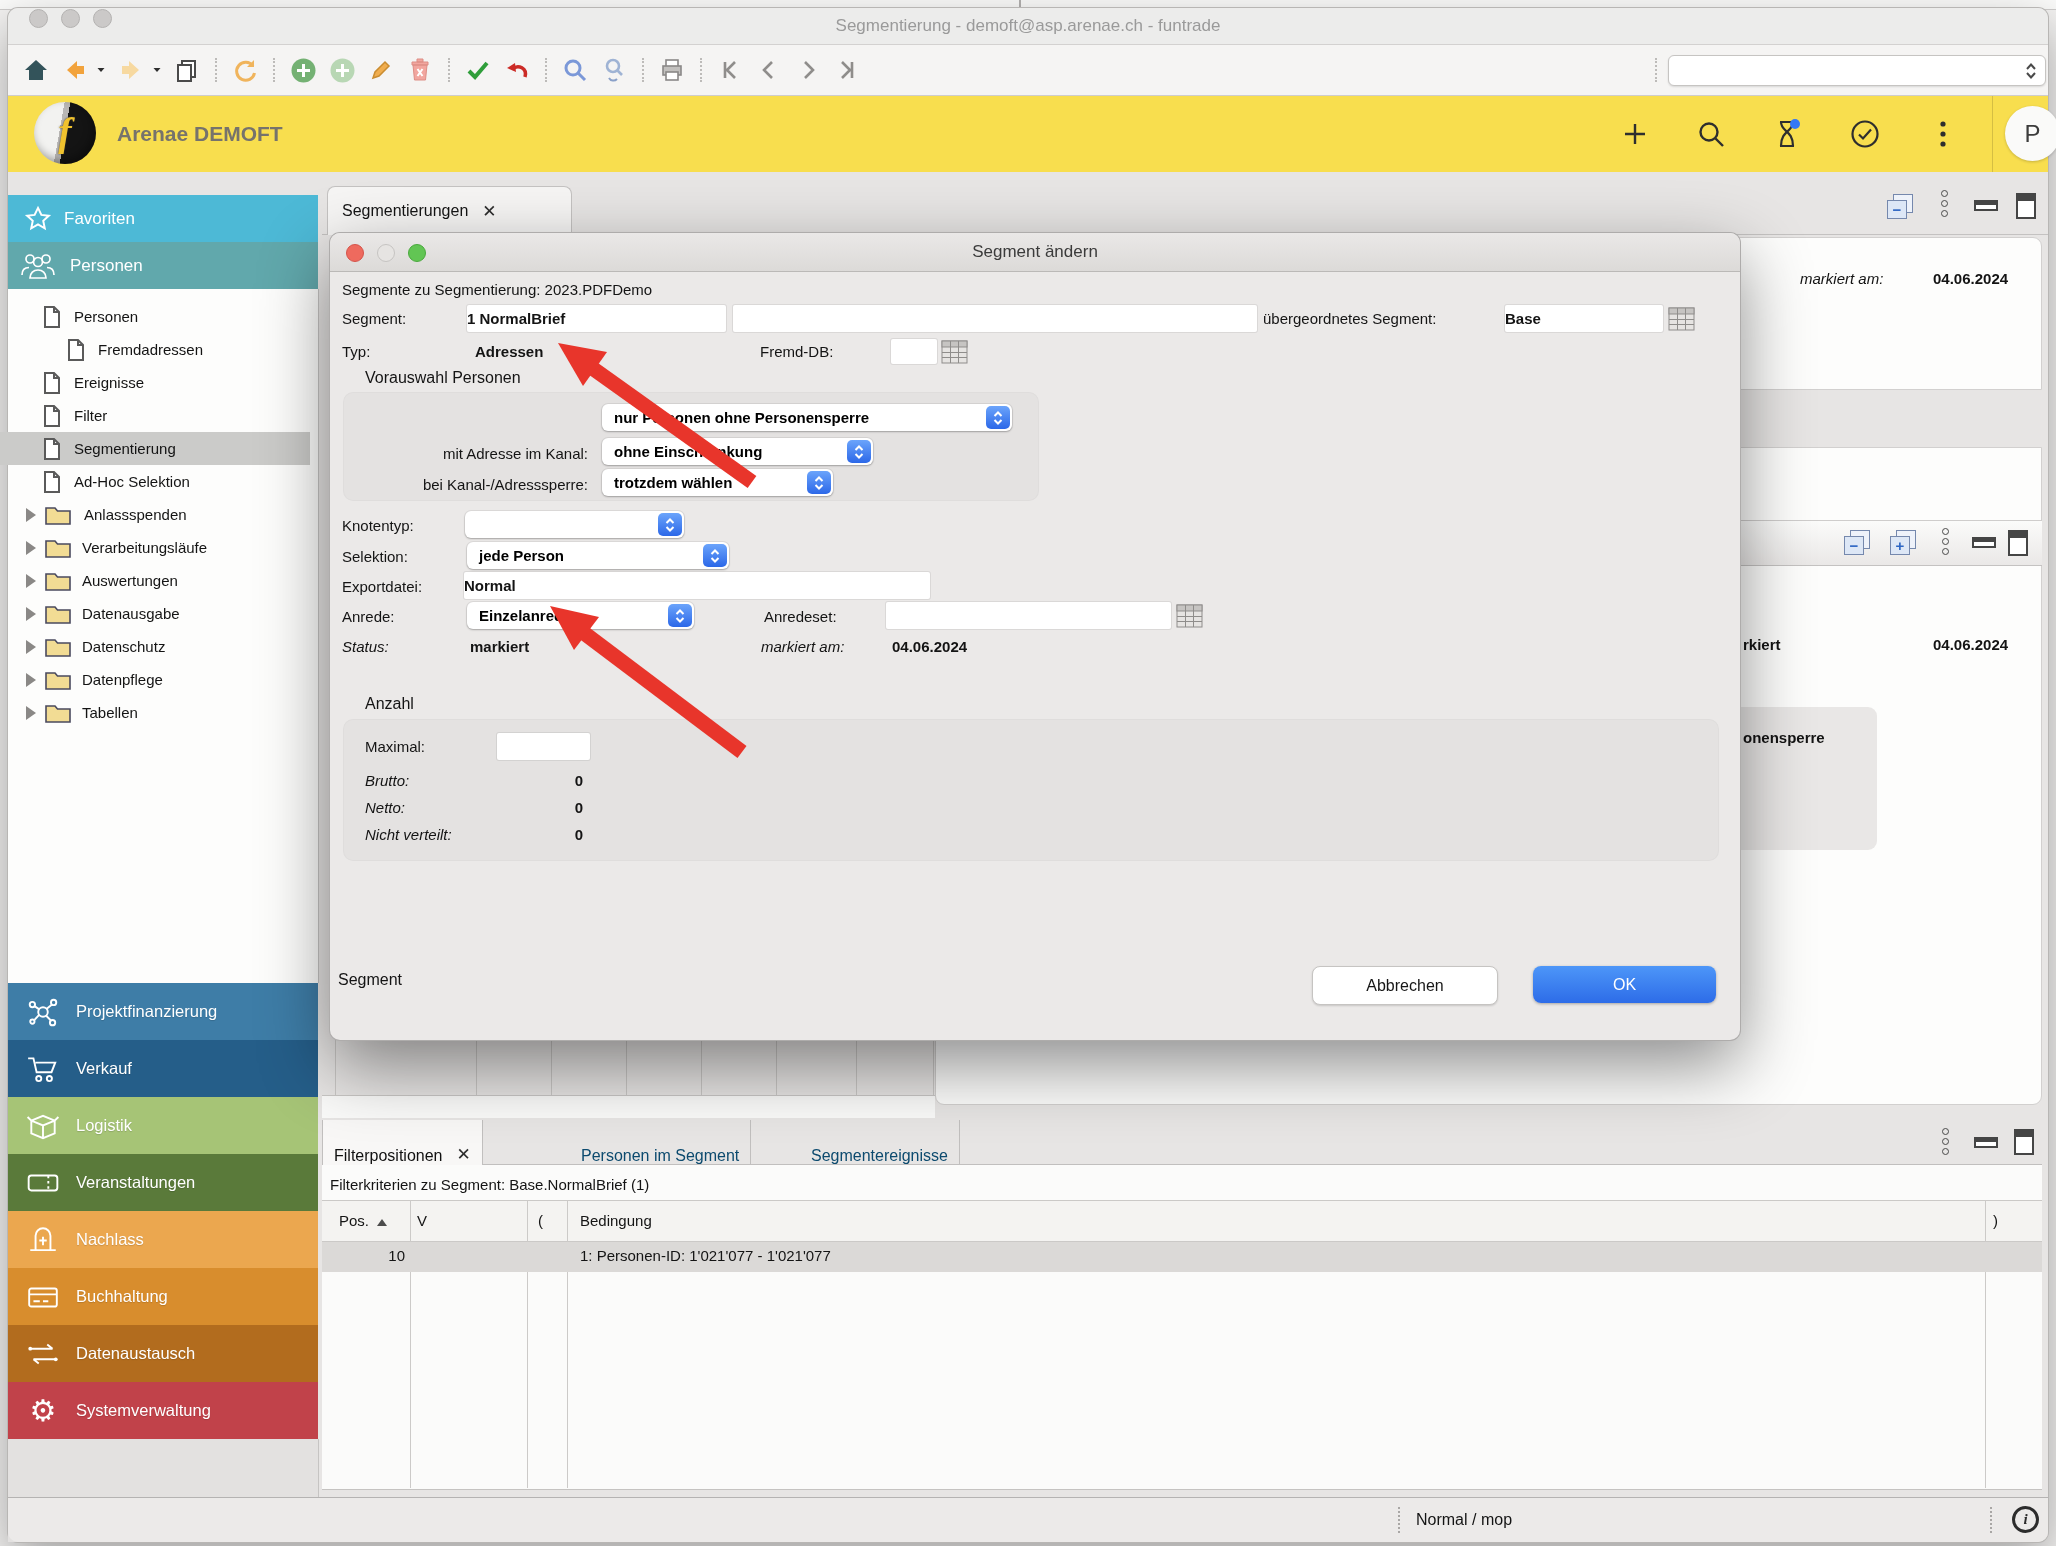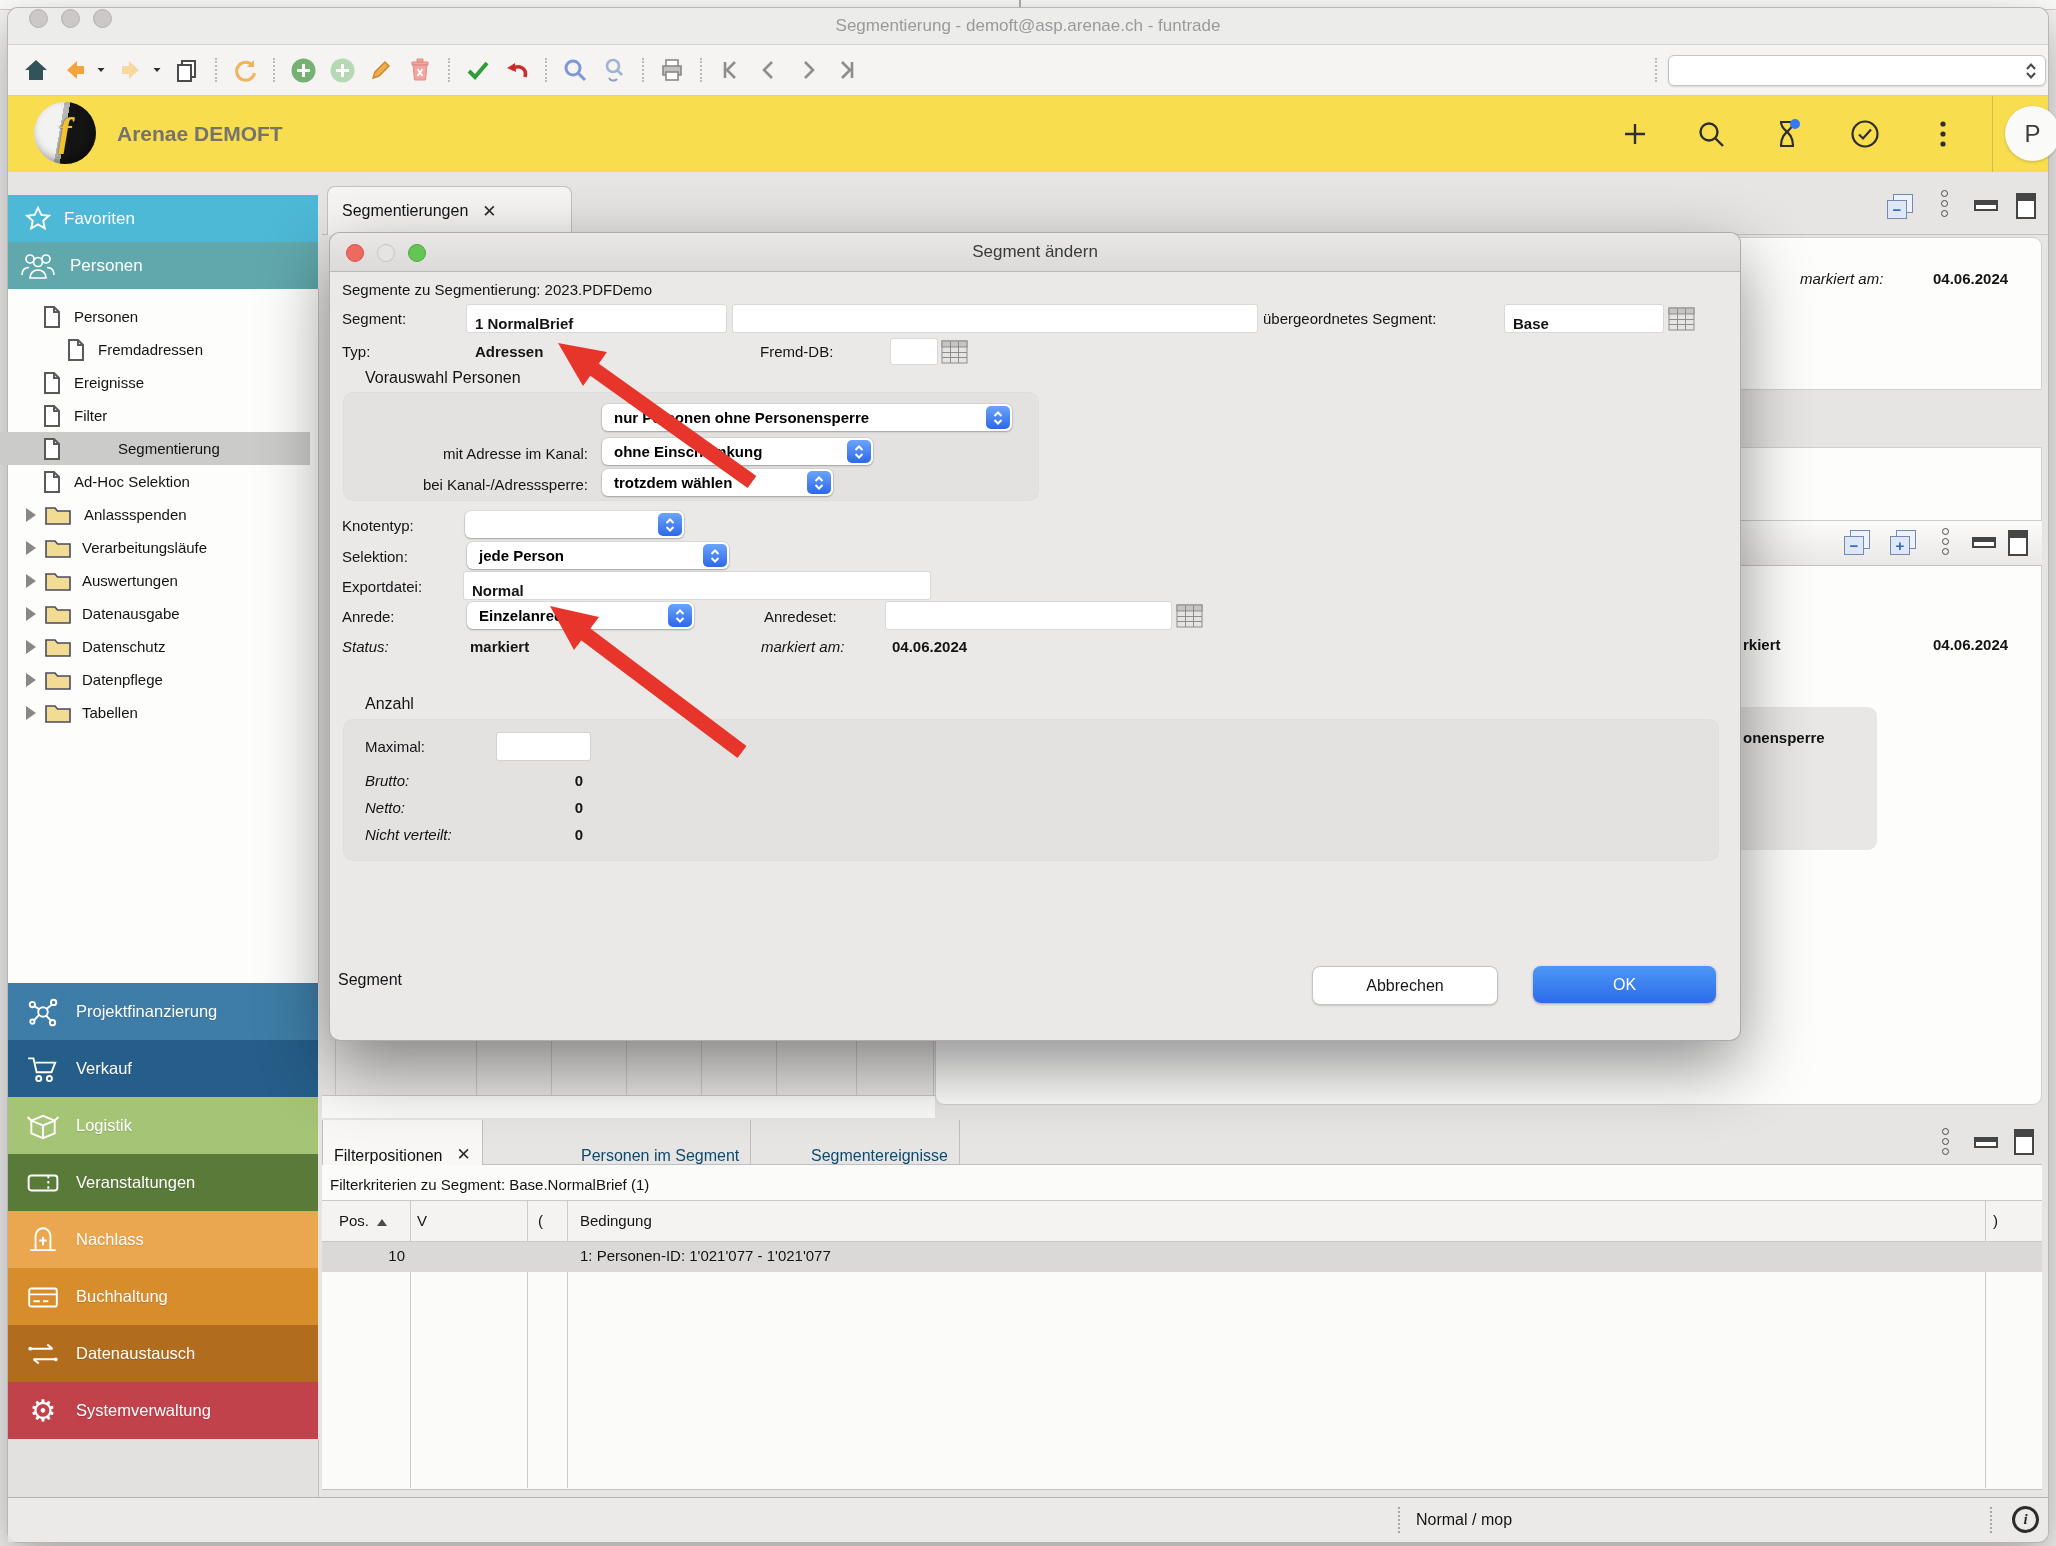--- a/index.html
+++ b/index.html
@@ -67,21 +67,21 @@
 
   
   .dialog{left:330px;top:233px;width:1410px;height:807px;background:#ebe9e8;border-radius:10px;
           box-shadow:0 0 0 1px #aeacab,0 25px 70px rgba(0,0,0,.45);}
   .dlg-titlebar{position:absolute;left:0;top:0;width:100%;height:39px;border-radius:10px 10px 0 0;
                 background:linear-gradient(#eae8e7,#dcdad8);border-bottom:1px solid #bbb9b7;box-sizing:border-box;
                 display:flex;align-items:center;justify-content:center;}
   .dlg-titlebar .t{font-size:17px;color:#3b3b3b;}
   .dtl{position:absolute;top:11px;width:18px;height:18px;border-radius:50%;box-sizing:border-box;}
   .dfield{position:absolute;height:27px;background:#fff;border-radius:2px;box-shadow:0 0 0 1px rgba(0,0,0,.07);
-          display:flex;align-items:flex-end;padding:0 8px;box-sizing:border-box;}
+          display:flex;align-items:center;padding:0 0;box-sizing:border-box;}
   .dd{position:absolute;height:27px;background:#fff;border-radius:6px;
       box-shadow:0 1px 2px rgba(0,0,0,.25),0 0 0 1px rgba(0,0,0,.06);display:flex;align-items:center;}
   .dd .val{flex:1;padding:0 8px 0 12px;font-weight:bold;font-size:15px;white-space:nowrap;}
   .dd .step{width:24px;height:23px;margin:2px;border-radius:5px;background:linear-gradient(#6ba4fb,#2c68e8);
             display:flex;align-items:center;justify-content:center;flex:0 0 auto;}
   .gbox{position:absolute;background:#e4e2e1;border-radius:9px;box-shadow:0 0 0 1px rgba(0,0,0,.05);}
   .gicon{position:absolute;width:27px;height:24px;}
   .btn-cancel{position:absolute;height:37px;background:#fff;border:1px solid #c6c4c2;border-radius:8px;
               box-shadow:0 1px 2px rgba(0,0,0,.15);display:flex;align-items:center;justify-content:center;font-size:16px;color:#161616;}
   .btn-ok{position:absolute;height:37px;background:linear-gradient(#4d96f8,#2d6ce8);border-radius:8px;
@@ -326,21 +326,21 @@
       </svg>
     <span class="txt" style="margin-left:12px;">Ereignisse</span>
     </div>
   <div class="abs trow" style="top:399px;">
     <svg width="20" height="24" viewBox="0 0 20 24" style="margin-left:42px;">
         <path d="M3 2h9l5 5v15H3Z" fill="#fff" stroke="#5a5a5a" stroke-width="2"></path>
         <path d="M12 2v5h5" fill="none" stroke="#5a5a5a" stroke-width="2"></path>
       </svg>
     <span class="txt" style="margin-left:12px;">Filter</span>
     </div>
-  <div class="abs trow sel" style="top:432px;gap:44px;">
+  <div class="abs trow sel" style="top:432px;">
     <svg width="20" height="24" viewBox="0 0 20 24" style="margin-left:42px;">
         <path d="M3 2h9l5 5v15H3Z" fill="#fff" stroke="#5a5a5a" stroke-width="2"></path>
         <path d="M12 2v5h5" fill="none" stroke="#5a5a5a" stroke-width="2"></path>
       </svg>
     <span class="txt" style="margin-left:12px;">Segmentierung</span>
     </div>
   <div class="abs trow" style="top:465px;">
     <svg width="20" height="24" viewBox="0 0 20 24" style="margin-left:42px;">
         <path d="M3 2h9l5 5v15H3Z" fill="#fff" stroke="#5a5a5a" stroke-width="2"></path>
         <path d="M12 2v5h5" fill="none" stroke="#5a5a5a" stroke-width="2"></path>

